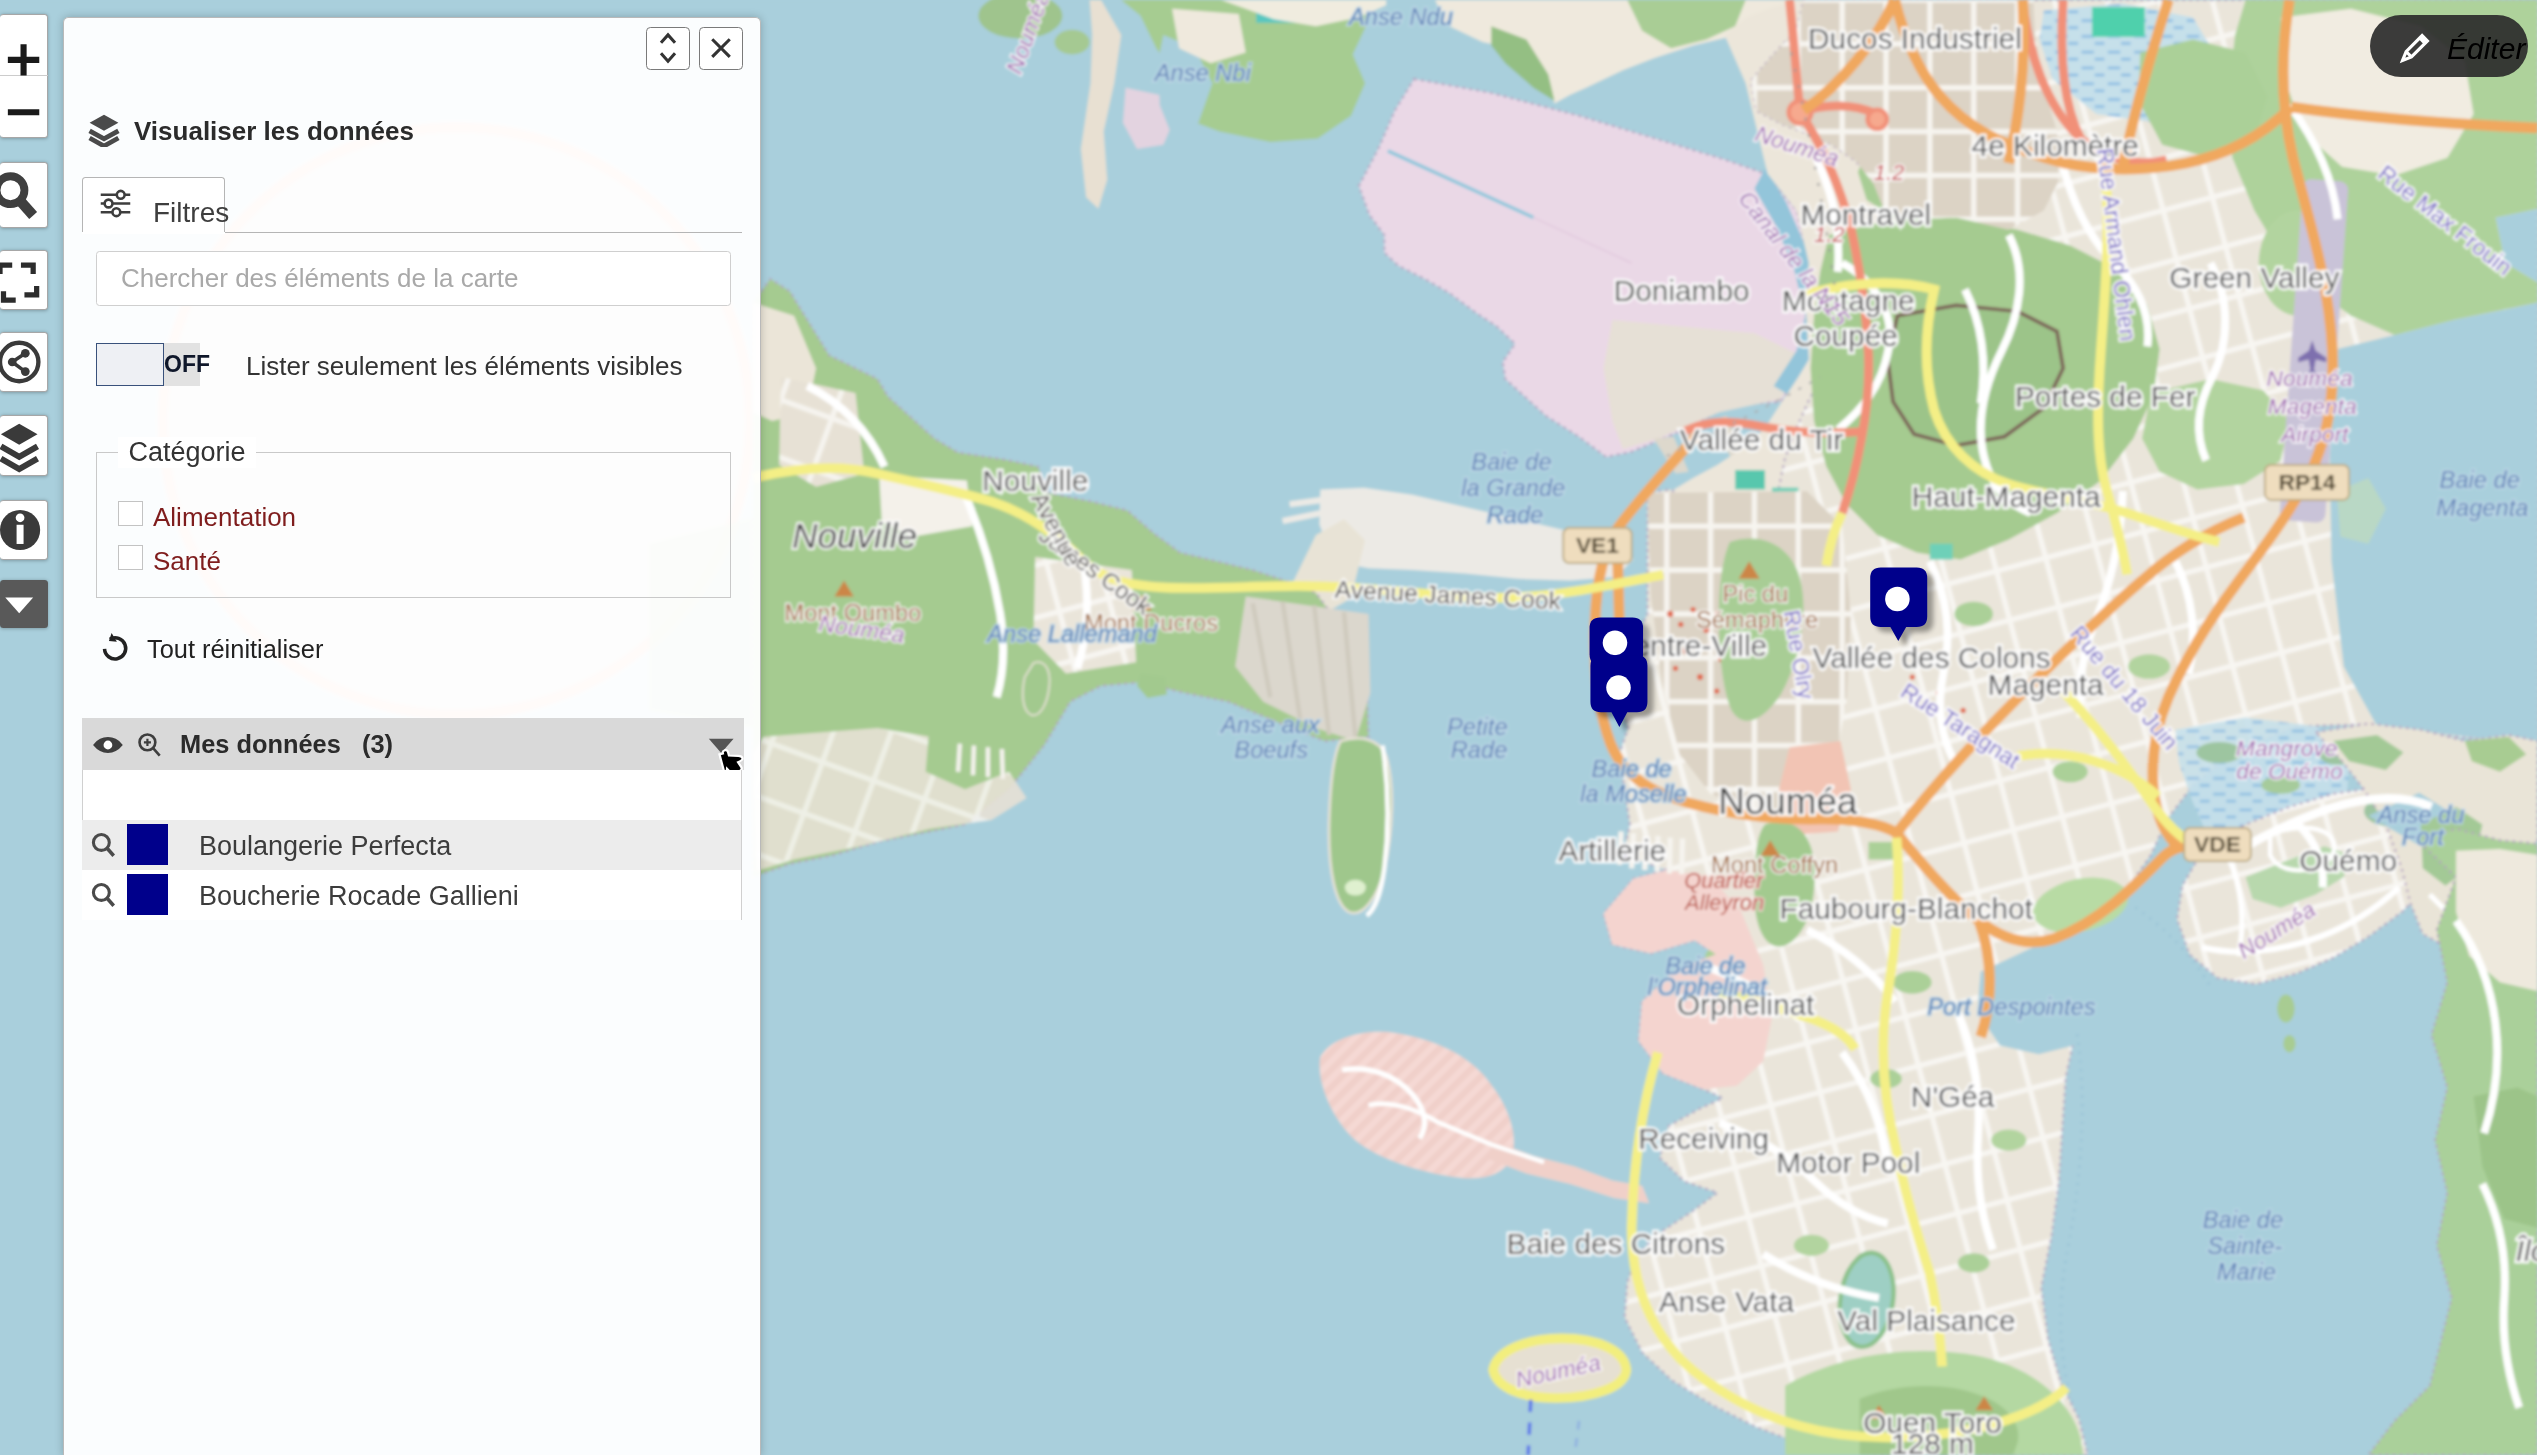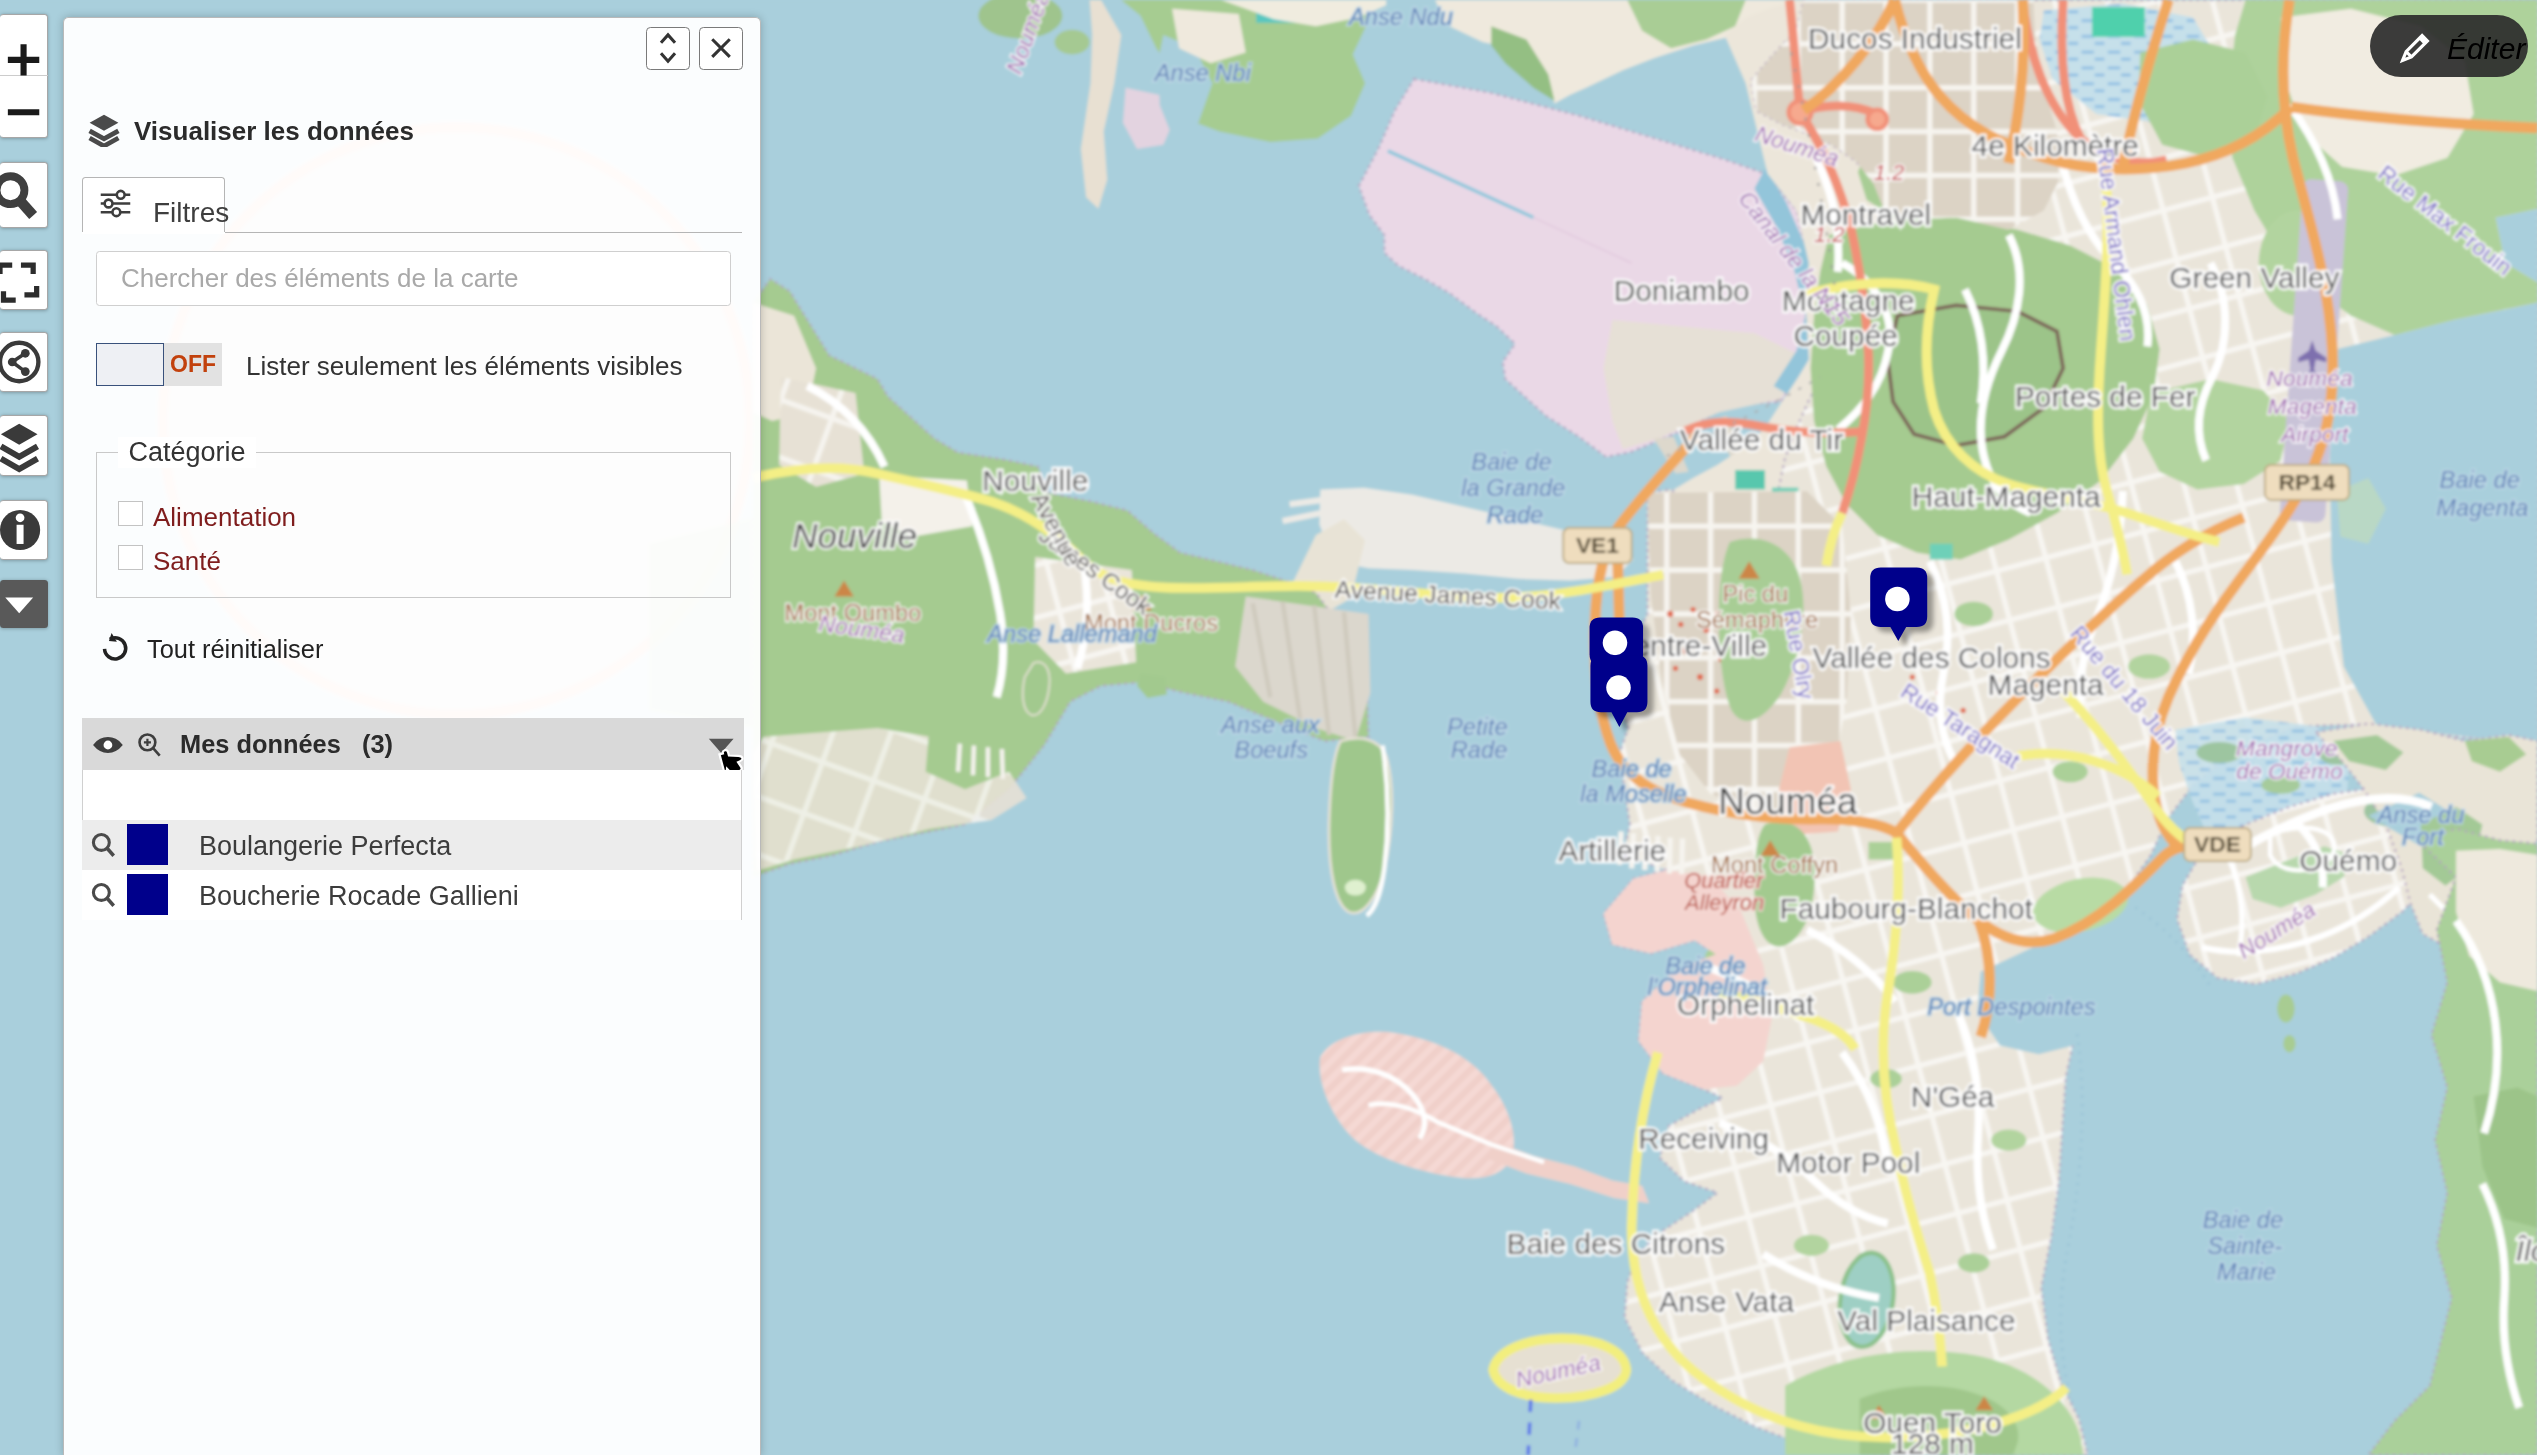--- a/index.html
+++ b/index.html
@@ -5,21 +5,21 @@
 #stage{position:relative;width:2538px;height:1455px;background:#a9cfdc;}
 #map{position:absolute;left:0;top:0;}
 .btncol{position:absolute;left:0;width:48px;background:#fff;border:0.9px solid #a7a7a7;border-left:none;border-radius:3.5px;box-shadow:0 0.9px 3.5px rgba(0,0,0,.25);box-sizing:border-box;}
 .panel{position:absolute;left:63px;top:16.7px;width:698px;height:1439px;background:rgba(255,255,255,.955);border:0.9px solid #b9b9b9;border-bottom:none;border-radius:5.3px 5.3px 0 0;box-shadow:0 0 8px rgba(0,0,0,.22);box-sizing:border-box;}
 .sqbtn{position:absolute;width:44px;height:43px;border:1.8px solid #7a7a7a;border-radius:4.4px;background:#fff;box-sizing:border-box;}
 .ptitle{position:absolute;left:134px;top:116px;font-size:26px;font-weight:bold;color:#2b2b2b;}
 .tab{position:absolute;left:82px;top:177px;width:143px;height:56px;border:0.9px solid #b5b5b5;border-bottom:none;border-radius:3.5px 3.5px 0 0;background:#fff;box-sizing:border-box;}
 .searchbox{position:absolute;left:96px;top:251px;width:635px;height:55px;border:1.8px solid #cfcfcf;border-radius:3.5px;box-sizing:border-box;color:#a9a9a9;font-size:26px;line-height:52px;padding-left:24px;background:#fff;}
 .togg{position:absolute;left:96px;top:343px;width:126px;height:43px;}
 .toggL{position:absolute;left:0;top:0;width:68px;height:43px;background:#eef0f4;border:1.8px solid #39517b;box-sizing:border-box;}
-.toggR{position:absolute;left:68px;top:0;width:58px;height:43px;background:#e2e2e2;color:#c2410c;font-weight:bold;font-size:23px;text-align:center;line-height:43px;}
+.toggR{position:absolute;left:68px;top:0;width:36px;height:43px;background:#e2e2e2;color:#0f172a;font-weight:bold;font-size:23px;text-align:center;line-height:43px;}
 .tlabel{position:absolute;left:246px;top:351px;font-size:26px;color:#333;}
 .fieldset{position:absolute;left:96px;top:452px;width:635px;height:146px;border:0.9px solid #c9c9c9;box-sizing:border-box;}
 .legend{position:absolute;left:118px;top:437px;background:#fff;padding:0 10.5px;font-size:27px;color:#333;}
 .cb{position:absolute;width:24.6px;height:24.6px;border:1.8px solid #c3c3c3;background:#fff;box-sizing:border-box;}
 .cblabel{position:absolute;font-size:26px;color:#7f1d1d;}
 .reset{position:absolute;left:147px;top:635px;font-size:25.4px;color:#222;}
 .gbar{position:absolute;left:82px;top:718px;width:662px;height:52px;background:#d9d9d9;}
 .gbartxt{position:absolute;left:180px;top:730px;font-size:25.4px;font-weight:bold;color:#2b2b2b;}
 .rowbox{position:absolute;left:82px;top:770px;width:660px;height:150px;border:0.9px solid #d0d0d0;border-top:none;background:#fff;box-sizing:border-box;}
 .drow{position:absolute;left:0;width:659px;height:50px;}

